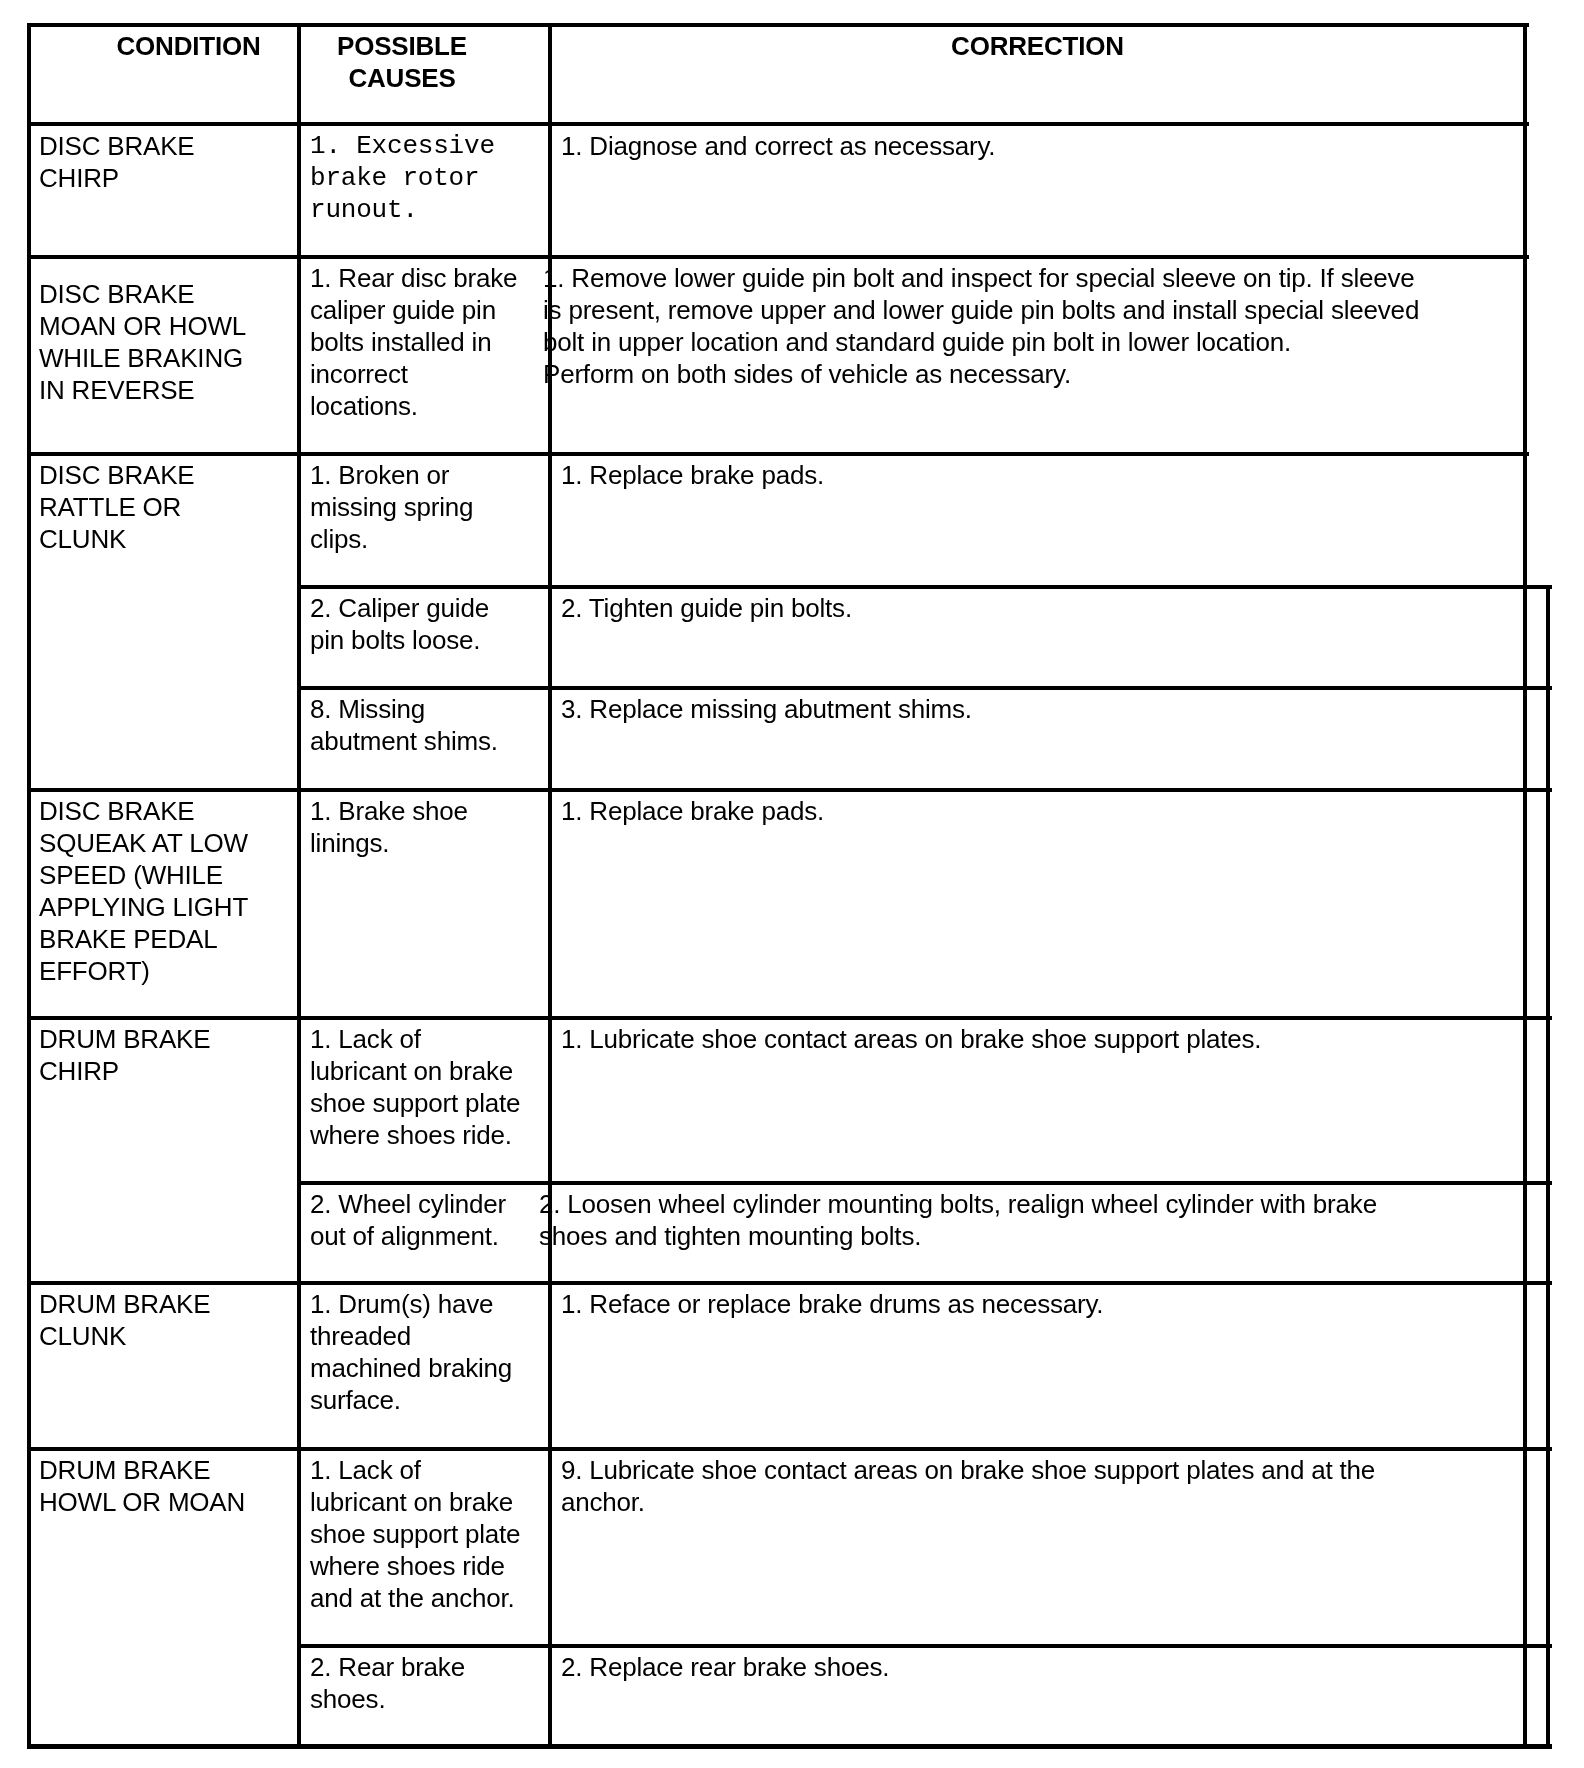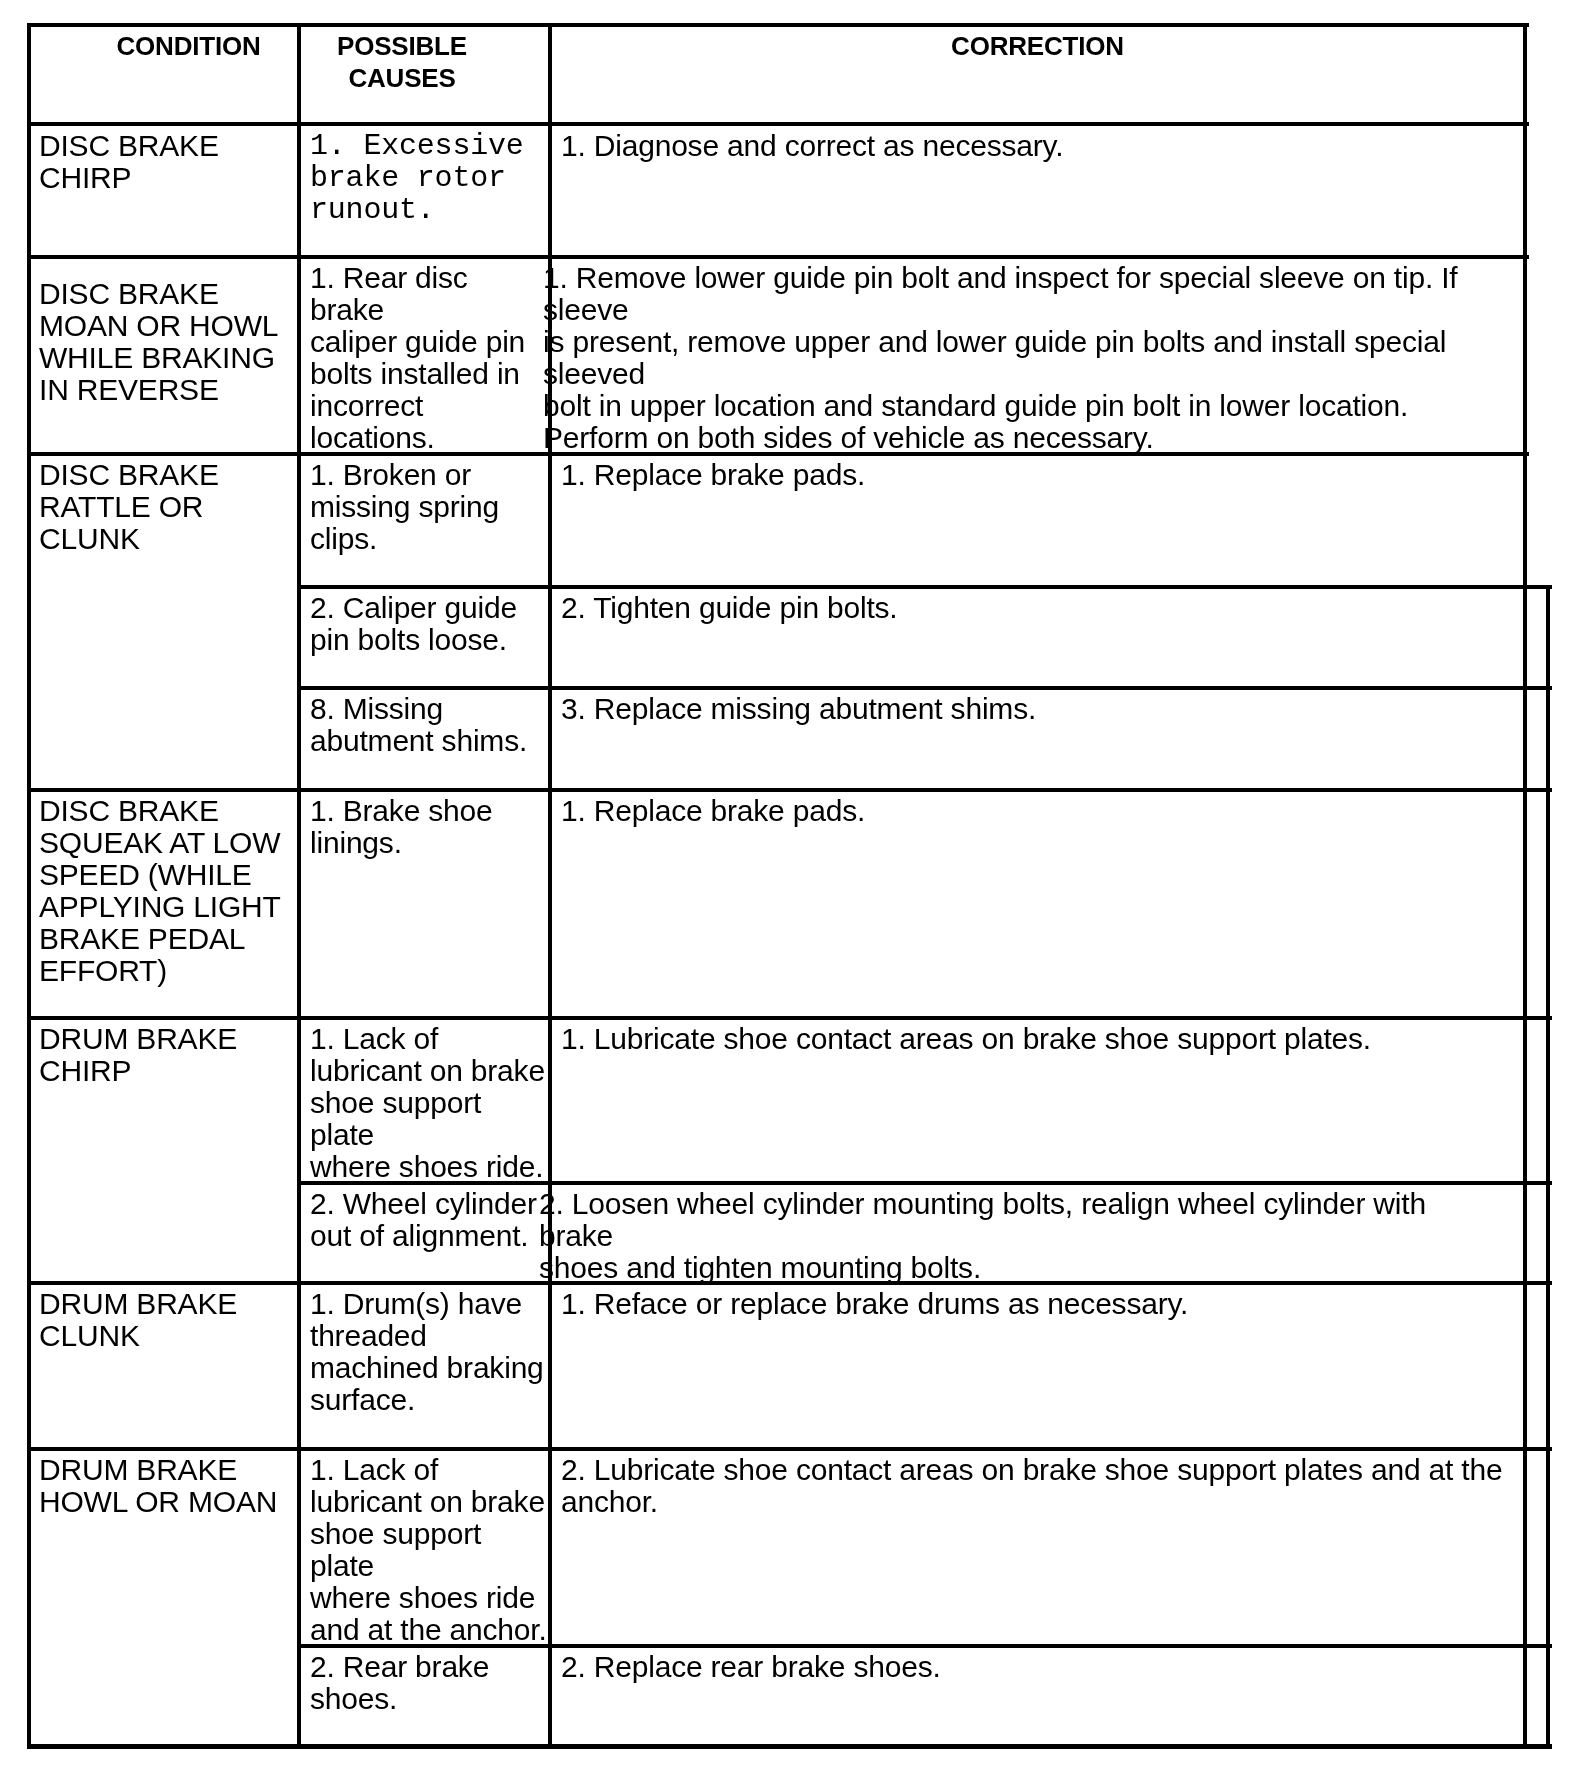--- a/index.html
+++ b/index.html
@@ -1,21 +1,21 @@
 <!DOCTYPE html>
 <html><head>
 <meta charset="utf-8">
 <style>
   html, body { margin: 0; padding: 0; background: #ffffff; }
   body { width: 1584px; height: 1768px; position: relative; overflow: hidden;
          font-family: "Liberation Sans", sans-serif; color: #000; }
   .line { position: absolute; background: #000; }
   .h { height: 4px; }
   .v { width: 4px; }
-  .cell { position: absolute; box-sizing: border-box; font-size: 30px; line-height: 32px;
+  .cell { position: absolute; box-sizing: border-box; font-size: 26px; line-height: 32px;
           white-space: pre-line; letter-spacing: -0.2px; }
   .hdr { font-weight: bold; text-align: center; font-size: 26px; line-height: 32px; }
 </style>
 </head>
 <body>
 
 <div>
 
   <div class="line h" style="left:27px; top:23px; width:1502px;"></div>
   <div class="line h" style="left:27px; top:122px; width:1502px;"></div>
@@ -106,19 +106,19 @@
 surface.</div>
   <div class="cell" style="left:561px; top:1288px; width:962px;">1. Reface or replace brake drums as necessary.</div>
 
   <div class="cell" style="left:39px; top:1454px; width:258px;">DRUM BRAKE
 HOWL OR MOAN</div>
   <div class="cell" style="left:310px; top:1454px; width:238px;">1. Lack of
 lubricant on brake
 shoe support plate
 where shoes ride
 and at the anchor.</div>
-  <div class="cell" style="left:561px; top:1454px; width:962px;">2. Lubricate shoe contact areas on brake shoe support plates and at the
+  <div class="cell" style="left:561px; top:1454px; width:962px;">9. Lubricate shoe contact areas on brake shoe support plates and at the
 anchor.</div>
   <div class="cell" style="left:310px; top:1651px; width:238px;">2. Rear brake
 shoes.</div>
   <div class="cell" style="left:561px; top:1651px; width:962px;">2. Replace rear brake shoes.</div>
 
 </div>
 
 </body></html>

